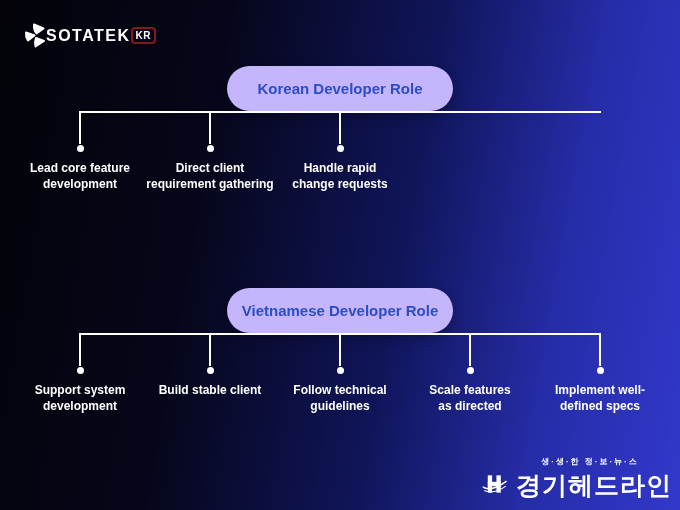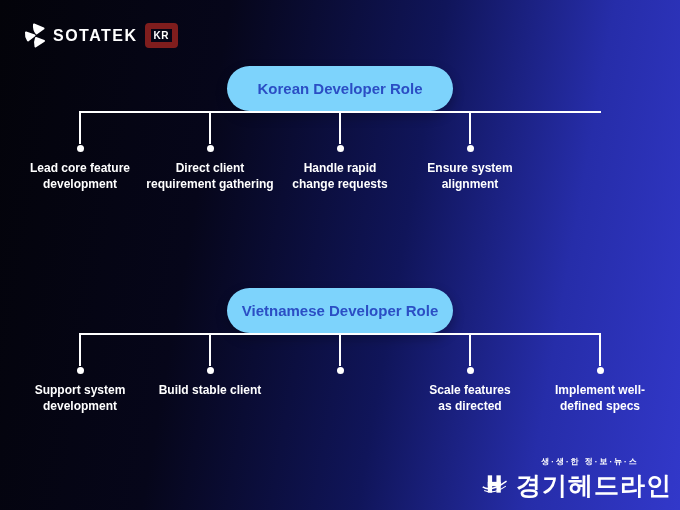--- a/index.html
+++ b/index.html
@@ -3,34 +3,34 @@
 <meta charset="utf-8">
 <style>
   html,body{margin:0;padding:0;}
   body{
     width:680px;height:510px;overflow:hidden;position:relative;
     font-family:"Liberation Sans","DejaVu Sans",sans-serif;
     background:linear-gradient(100deg,#030309 0%,#06061a 30%,#10155a 58%,#262da9 80%,#3238ca 100%);
   }
 
   
-  .brand{position:absolute;top:22px;left:24px;display:flex;align-items:center;gap:7px;}
+  .brand{position:absolute;top:22px;left:24px;display:flex;align-items:center;}
   .brand svg{display:block;}
   .brand-name{color:#fff;font-size:16px;font-weight:700;letter-spacing:1.5px;}
   .brand-badge{
     color:#fff;font-size:10px;font-weight:700;letter-spacing:.5px;
-    border:6px solid #7f1d1d;border-radius:4px;padding:0 3px;line-height:13px;height:13px;
+    border:2px solid #7f1d1d;border-radius:4px;padding:0 3px;line-height:13px;height:13px;
   }
 
   
   .section{position:absolute;left:0;width:680px;}
   .section-1{top:66px;}
   .section-2{top:288px;}
   .pill{
-    width:226px;height:45px;margin:0 auto;background:#7dd3fc;border-radius:23px;
+    width:226px;height:45px;margin:0 auto;background:#c4b5fd;border-radius:23px;
     display:flex;align-items:center;justify-content:center;
     box-shadow:0 5px 12px rgba(0,0,10,.3);
   }
   .pill span{color:#2b4ec4;font-size:15px;font-weight:700;}
   .tree{position:relative;}
   .hline{position:absolute;top:0;left:80px;width:521px;height:2px;background:#fff;}
   .branches{display:grid;grid-template-columns:repeat(5,130px);justify-content:center;}
   .branch{display:flex;flex-direction:column;align-items:center;}
   .vline{width:2px;height:33px;background:#fff;}
   .dot{width:7px;height:7px;border-radius:50%;background:#fff;margin-top:1px;}
@@ -80,26 +80,20 @@
         <div class="dot"></div>
         <div class="branch-label">Direct client
 requirement gathering</div>
       </div>
       <div class="branch">
         <div class="vline"></div>
         <div class="dot"></div>
         <div class="branch-label">Handle rapid
 change requests</div>
       </div>
-      <div class="branch">
-        <div class="vline"></div>
-        <div class="dot"></div>
-        <div class="branch-label">Ensure system
-alignment</div>
-      </div>
     </div>
   </div>
 </div>
 
 <div class="section section-2">
   <div class="pill">
     <span>Vietnamese Developer Role</span>
   </div>
   <div class="tree">
     <div class="hline"></div>
@@ -111,20 +105,22 @@
 development</div>
       </div>
       <div class="branch">
         <div class="vline"></div>
         <div class="dot"></div>
         <div class="branch-label">Build stable client</div>
       </div>
       <div class="branch">
         <div class="vline"></div>
         <div class="dot"></div>
+        <div class="branch-label">Follow technical
+guidelines</div>
       </div>
       <div class="branch">
         <div class="vline"></div>
         <div class="dot"></div>
         <div class="branch-label">Scale features
 as directed</div>
       </div>
       <div class="branch">
         <div class="vline"></div>
         <div class="dot"></div>

